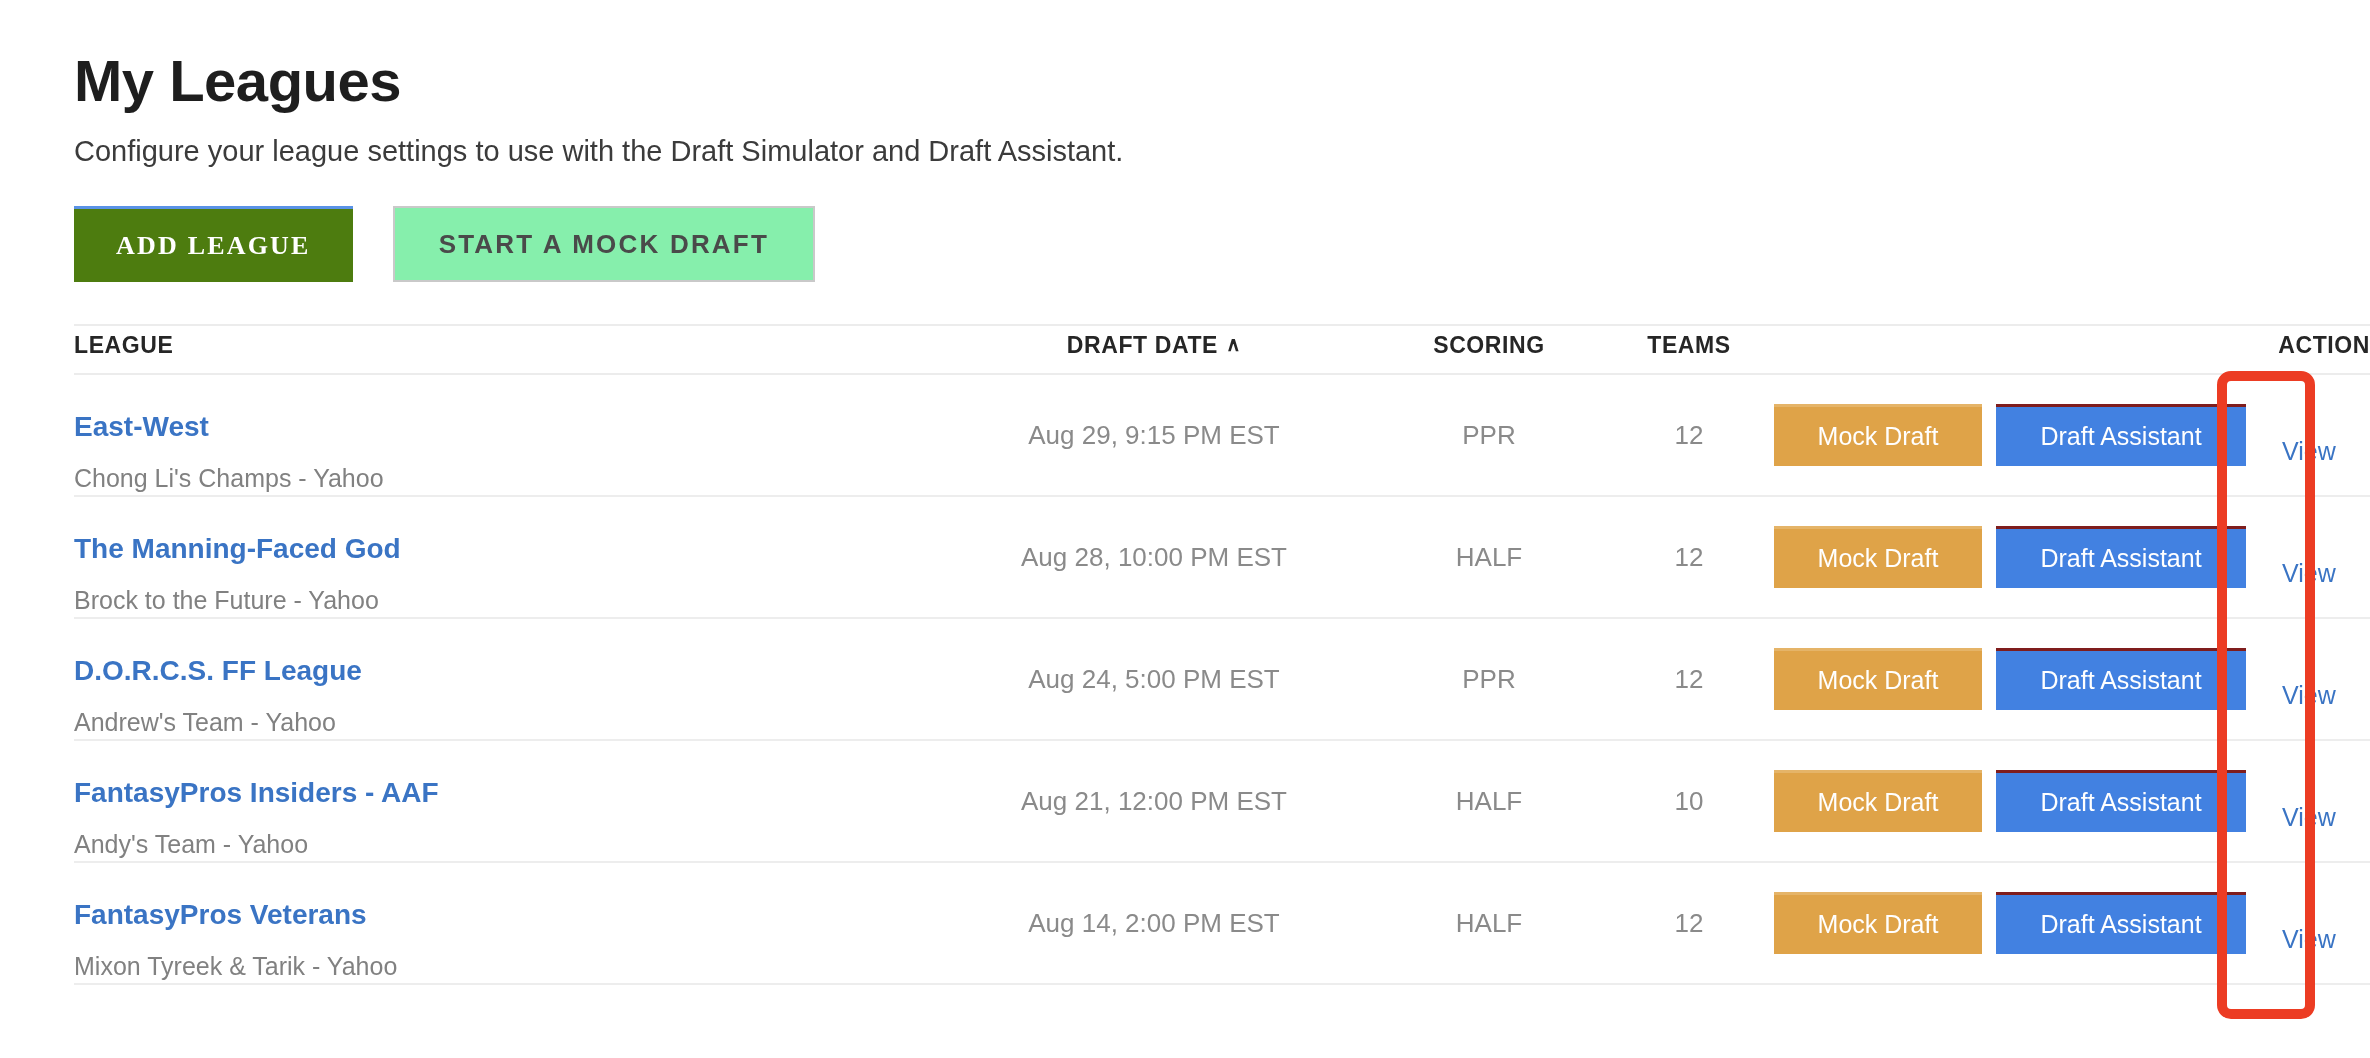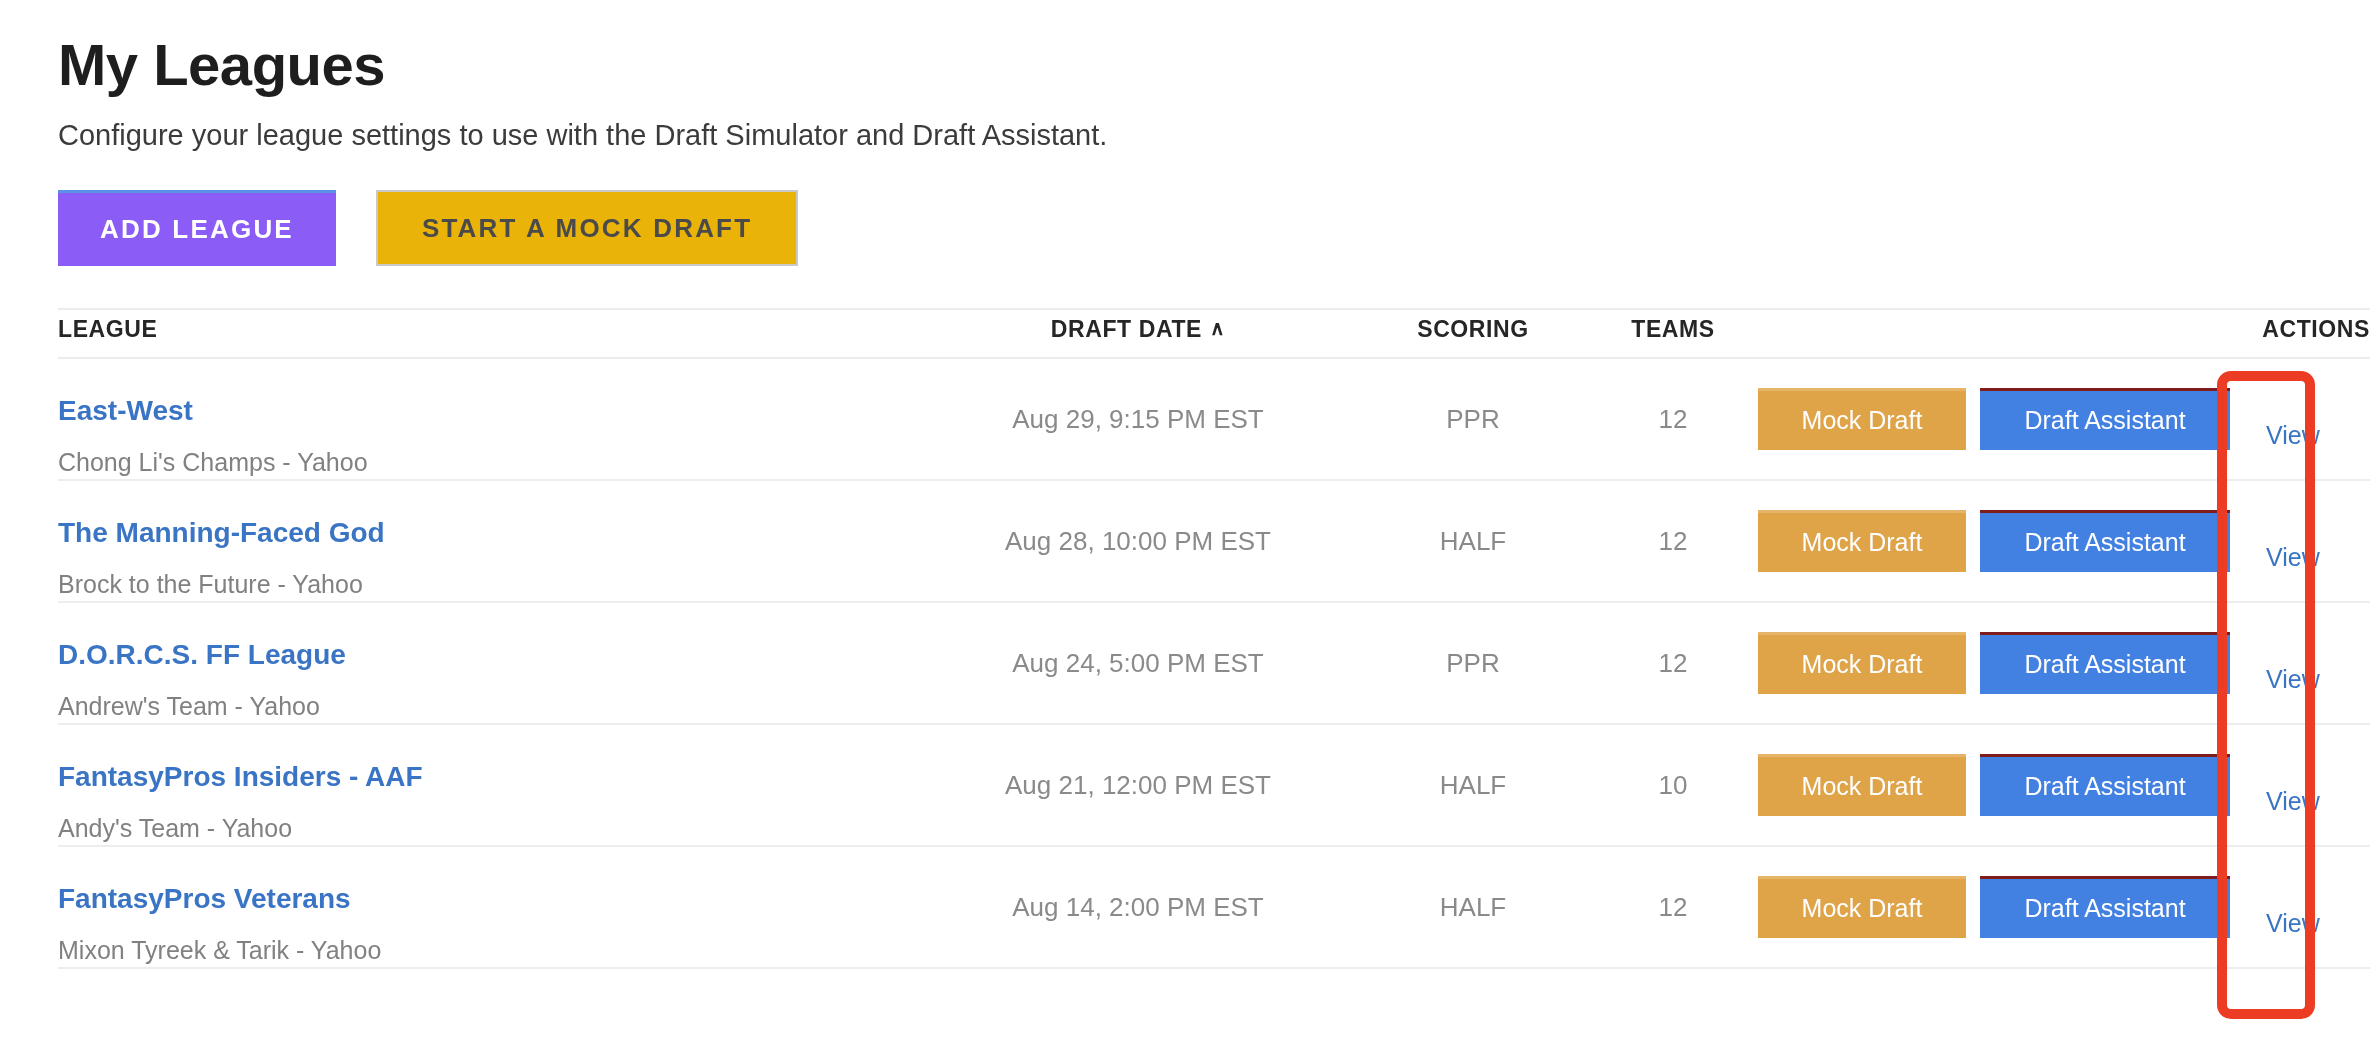--- a/index.html
+++ b/index.html
@@ -13,21 +13,21 @@
     font-family: "Liberation Sans", sans-serif;
     color: #2b2b2b;
     overflow: hidden;
     position: relative;
   }
 
   .page {
     position: relative;
     width: 2130px;
     height: 1058px;
-    padding: 0;
+    padding: 16px;
     box-sizing: border-box;
   }
 
   .content {
     padding-left: 58px;
     padding-right: 0;
   }
 
   
   .page-title {
@@ -51,38 +51,38 @@
 
   
   .top-buttons {
     display: flex;
     align-items: stretch;
     margin-top: 36px;
     gap: 40px;
   }
 
   .btn-primary {
-    background: #8b5cf6;
+    background: #4d7c0f;
     border: none;
     border-top: 3px solid #5a92e6;
     color: #ffffff;
     font-size: 26px;
     font-weight: bold;
     letter-spacing: 2.2px;
     padding: 0 42px;
     height: 76px;
     line-height: 73px;
     cursor: pointer;
-    font-family: Liberation Sans, sans-serif;
+    font-family: Liberation Serif, serif;
     box-sizing: border-box;
     text-align: right;
   }
 
   .btn-secondary {
-    background: #eab308;
+    background: #86efac;
     border: 2px solid #c9c9c9;
     color: #4a4a4a;
     font-size: 26px;
     font-weight: bold;
     letter-spacing: 2.2px;
     padding: 0 44px;
     height: 76px;
     line-height: 72px;
     cursor: pointer;
     font-family: "Liberation Sans", sans-serif;

